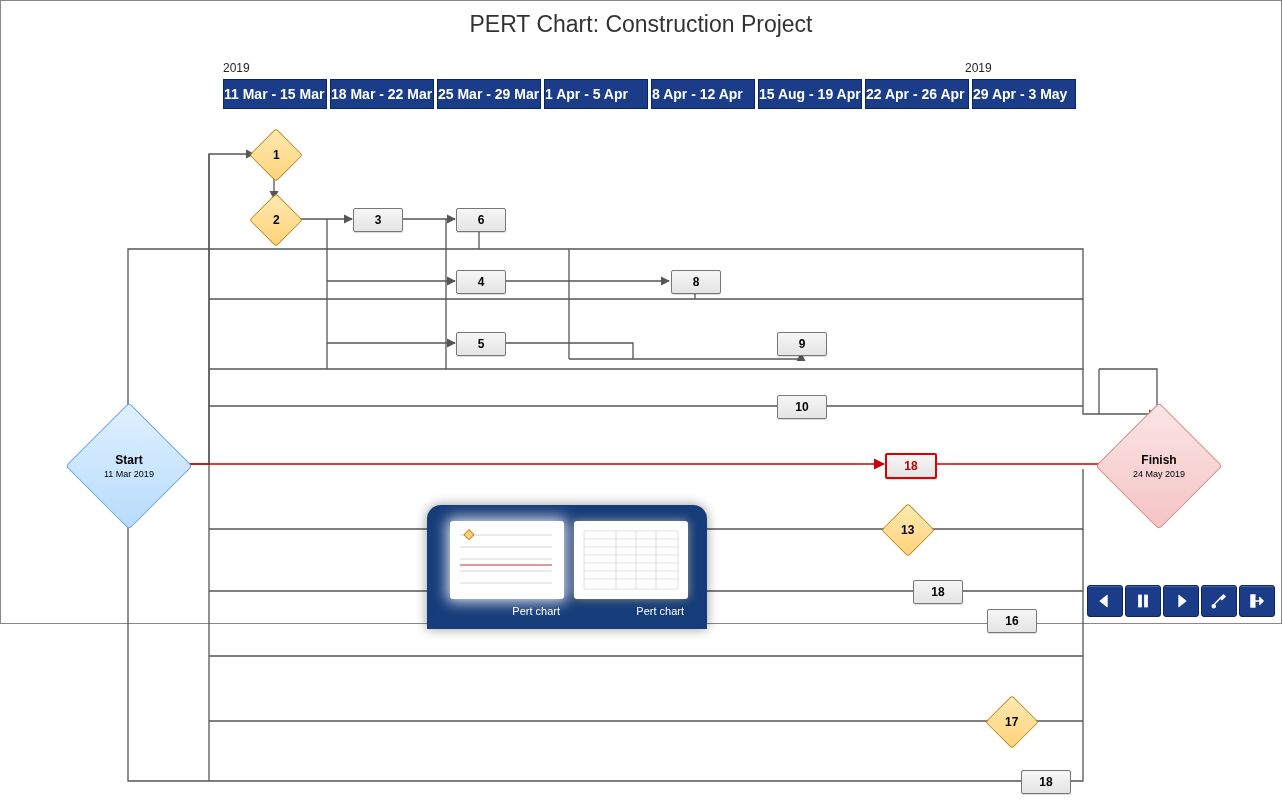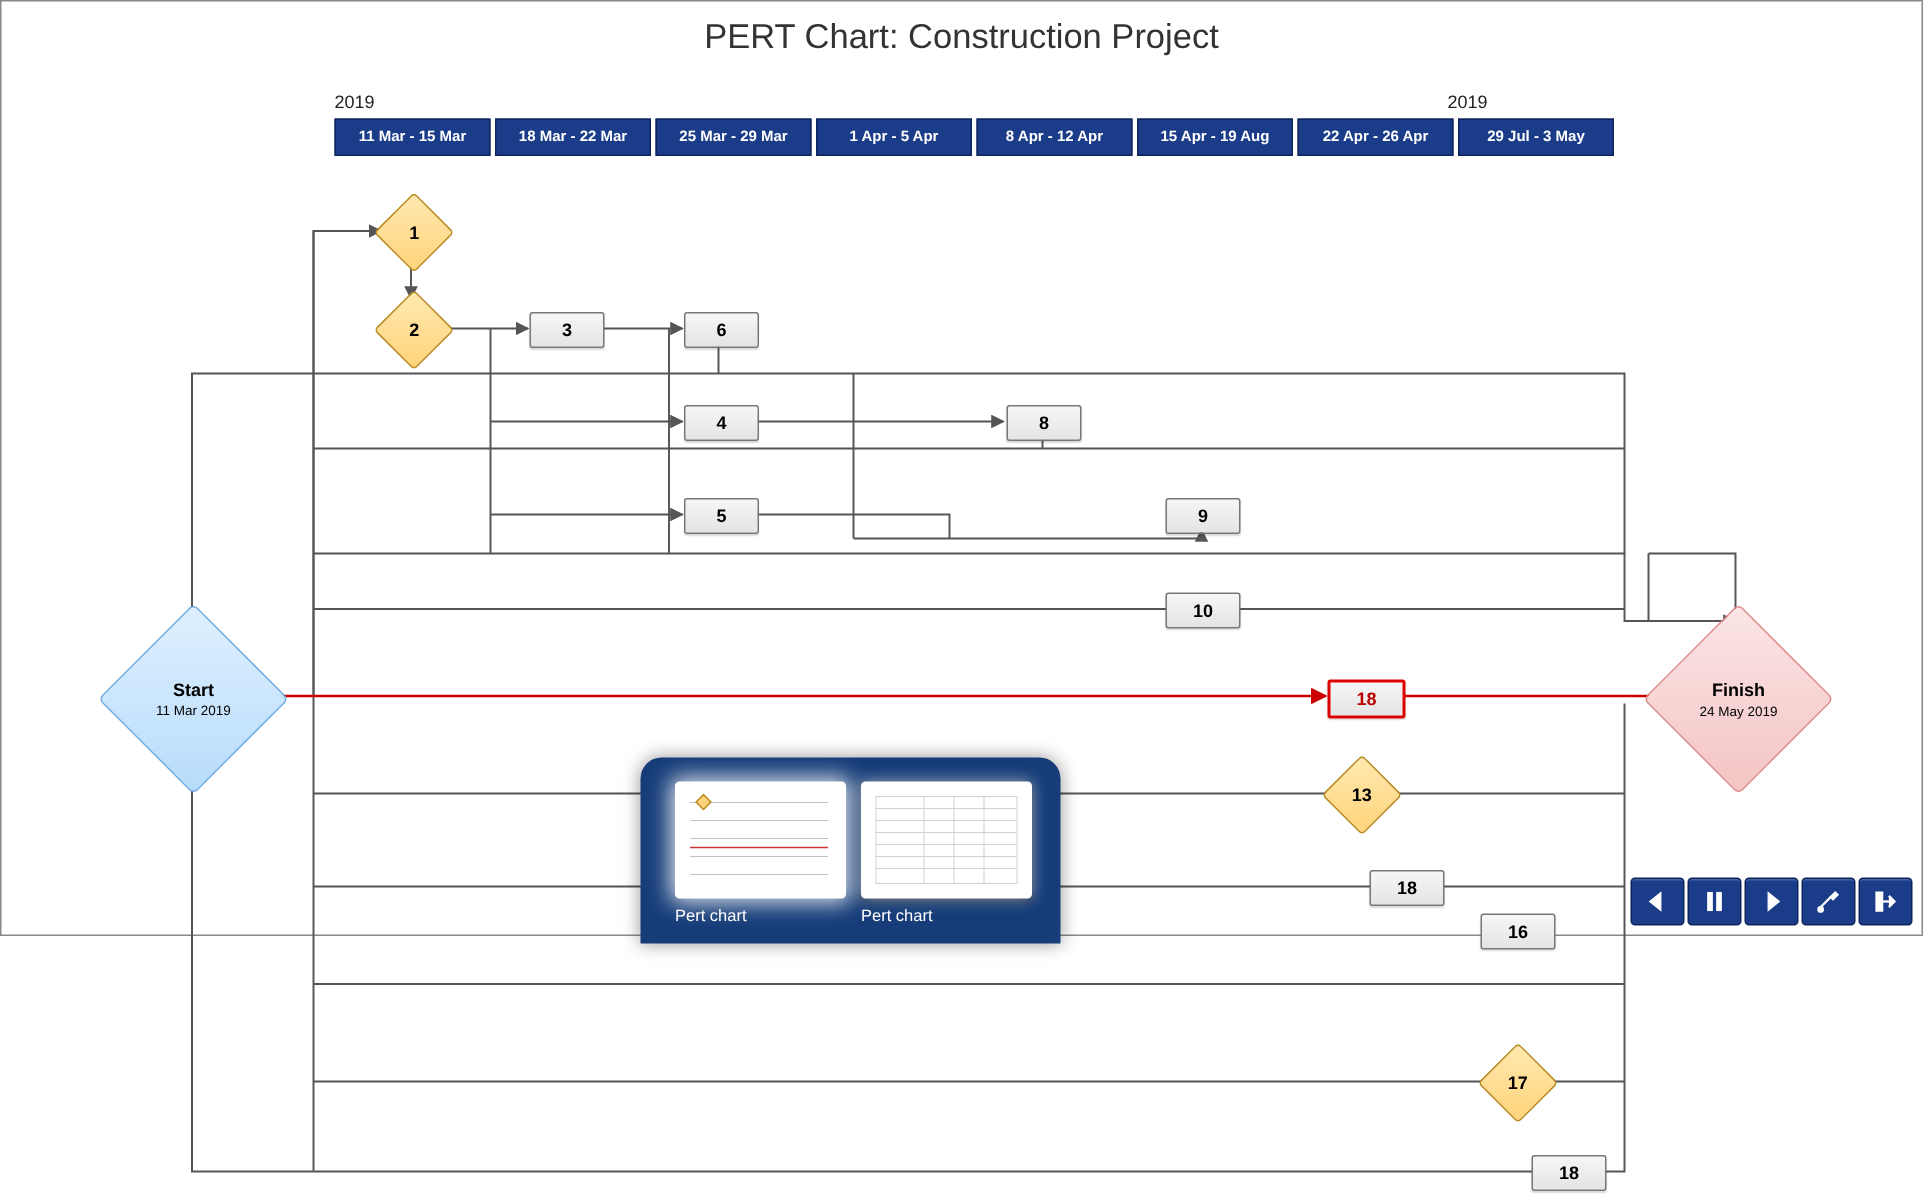--- a/index.html
+++ b/index.html
@@ -1,34 +1,34 @@
 <!DOCTYPE html>
 <html><head>
 <meta charset="utf-8">
 <style>
   html,body{margin:0;padding:0;font-family:Verdana,Geneva,sans-serif;background:#fff;color:#000;width:1282px;height:802px;overflow:hidden}
   .canvas{position:relative;width:1282px;height:624px;border:1px solid #888;box-sizing:border-box}
   .title{position:absolute;top:10px;left:0;right:0;text-align:center;font-size:23px;color:#333}
   .timeline-year{position:absolute;top:60px;font-size:12px;font-weight:normal;color:#222}
   .timeline{position:absolute;top:78px;left:222px;display:flex;gap:3px}
-  .timeline-cell{background:#1b3c89;color:#fff;font-size:10px;font-weight:bold;padding:6px 0;width:102px;text-align:center;border:1px solid #0e255c}
+  .timeline-cell{background:#1b3c89;color:#fff;font-size:14px;font-weight:bold;padding:6px 0;width:102px;border:1px solid #0e255c}
   svg.diag{position:absolute;top:0;left:0;width:1282px;height:802px;pointer-events:none}
   .node{position:absolute;border:1px solid #777;background:linear-gradient(#f6f6f6,#e4e4e4);font-size:12px;font-weight:bold;display:flex;align-items:center;justify-content:center;border-radius:2px;box-shadow:0 1px 1px rgba(0,0,0,.15)}
   .node.task{width:48px;height:22px}
   .node.critical{border:2px solid #d00;color:#b00}
   .diamond{position:absolute;width:36px;height:36px;border:1.5px solid #bb8a1f;background:linear-gradient(135deg,#ffe9b0,#ffd37a);transform:rotate(45deg);display:flex;align-items:center;justify-content:center;border-radius:3px}
   .diamond span{transform:rotate(-45deg);font-size:12px;font-weight:bold}
   .bigdiamond{position:absolute;width:88px;height:88px;transform:rotate(45deg);border-radius:4px;display:flex;align-items:center;justify-content:center}
   .bigdiamond.start{border:1.5px solid #6da8e0;background:linear-gradient(135deg,#dff0ff,#b7dcfb)}
   .bigdiamond.finish{border:1.5px solid #d88;background:linear-gradient(135deg,#fbe5e5,#f4c4c4)}
   .bigdiamond .inner{transform:rotate(-45deg);text-align:center;font-size:12px}
   .bigdiamond .inner .t{font-weight:bold}
   .bigdiamond .inner .d{font-size:9px;margin-top:2px}
   .panel{position:absolute;bottom:-6px;left:426px;width:280px;height:120px;background:#163d79;border-radius:14px 14px 0 0;box-shadow:0 0 12px rgba(0,0,0,.4);display:flex;gap:14px;align-items:center;justify-content:center;padding-top:4px}
-  .thumb{width:110px;text-align:left}
+  .thumb{width:110px;text-align:right}
   .thumb .img{width:110px;height:74px;background:#fff;border:2px solid #fff;border-radius:3px;box-shadow:0 0 10px rgba(255,255,255,.6),0 2px 6px rgba(0,0,0,.5);position:relative;overflow:hidden}
   .thumb.active .img{box-shadow:0 0 14px 3px rgba(255,255,255,.85)}
   .thumb .cap{color:#fff;font-size:11px;margin-top:6px}
   .toolbar{position:absolute;bottom:6px;right:6px;display:flex;gap:2px}
   .tb{width:34px;height:30px;background:#1b3c89;border:1px solid #0e255c;display:flex;align-items:center;justify-content:center;border-radius:3px;box-shadow:inset 0 1px 0 rgba(255,255,255,.2)}
   .tb svg{width:18px;height:18px;fill:#fff;stroke:#fff}
 </style>
 </head>
 <body>
 
@@ -37,23 +37,23 @@
 
   <div class="timeline-year" style="left:222px">2019</div>
   <div class="timeline-year" style="left:964px">2019</div>
 
   <div class="timeline">
     <div class="timeline-cell">11 Mar - 15 Mar</div>
     <div class="timeline-cell">18 Mar - 22 Mar</div>
     <div class="timeline-cell">25 Mar - 29 Mar</div>
     <div class="timeline-cell">1 Apr - 5 Apr</div>
     <div class="timeline-cell">8 Apr - 12 Apr</div>
-    <div class="timeline-cell">15 Apr - 19 Aug</div>
+    <div class="timeline-cell">15 Aug - 19 Apr</div>
     <div class="timeline-cell">22 Apr - 26 Apr</div>
-    <div class="timeline-cell">29 Jul - 3 May</div>
+    <div class="timeline-cell">29 Apr - 3 May</div>
   </div>
 
   <svg class="diag">
     <defs>
       <marker id="ah" viewBox="0 0 10 10" refX="9" refY="5" markerWidth="7" markerHeight="7" orient="auto">
           <path d="M0 0 L10 5 L0 10 z" fill="#555"></path>
         </marker>
       <marker id="ahr" viewBox="0 0 10 10" refX="9" refY="5" markerWidth="7" markerHeight="7" orient="auto">
           <path d="M0 0 L10 5 L0 10 z" fill="#c00"></path>
         </marker>

